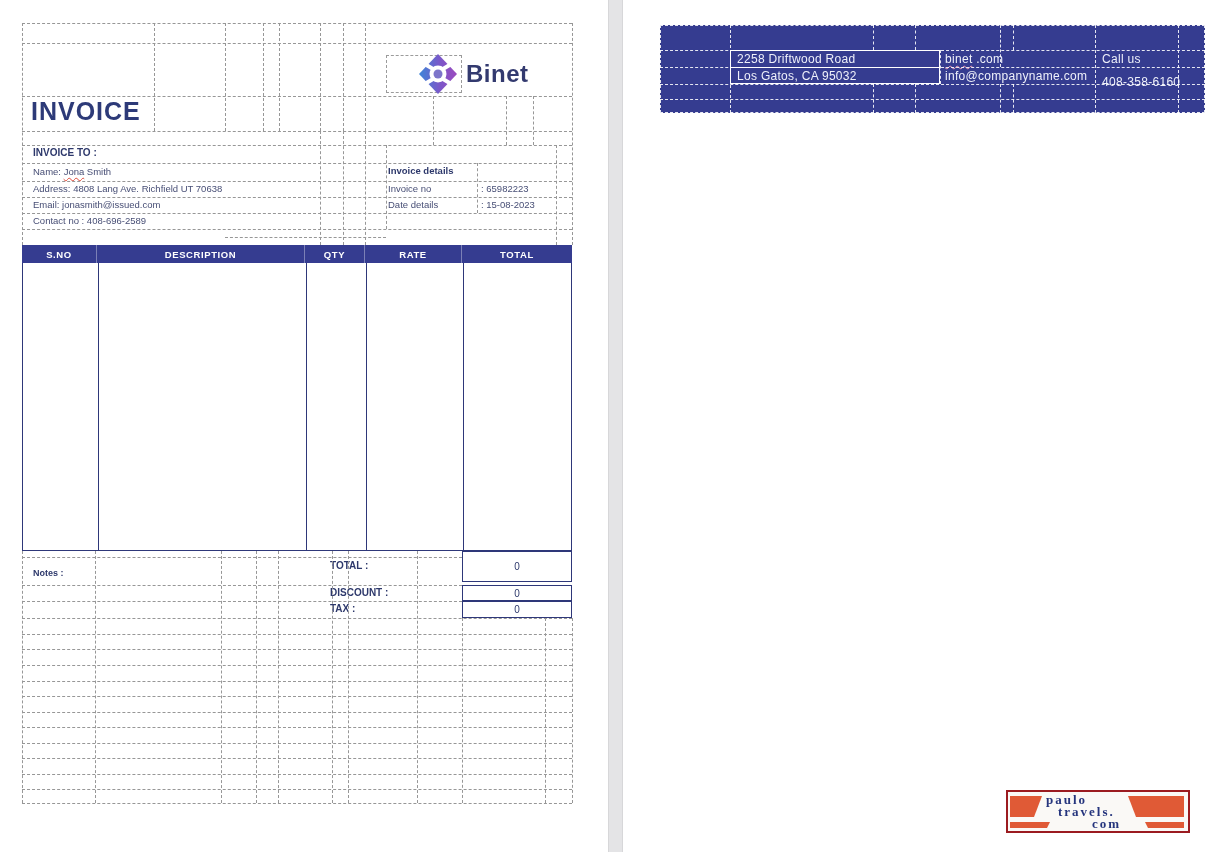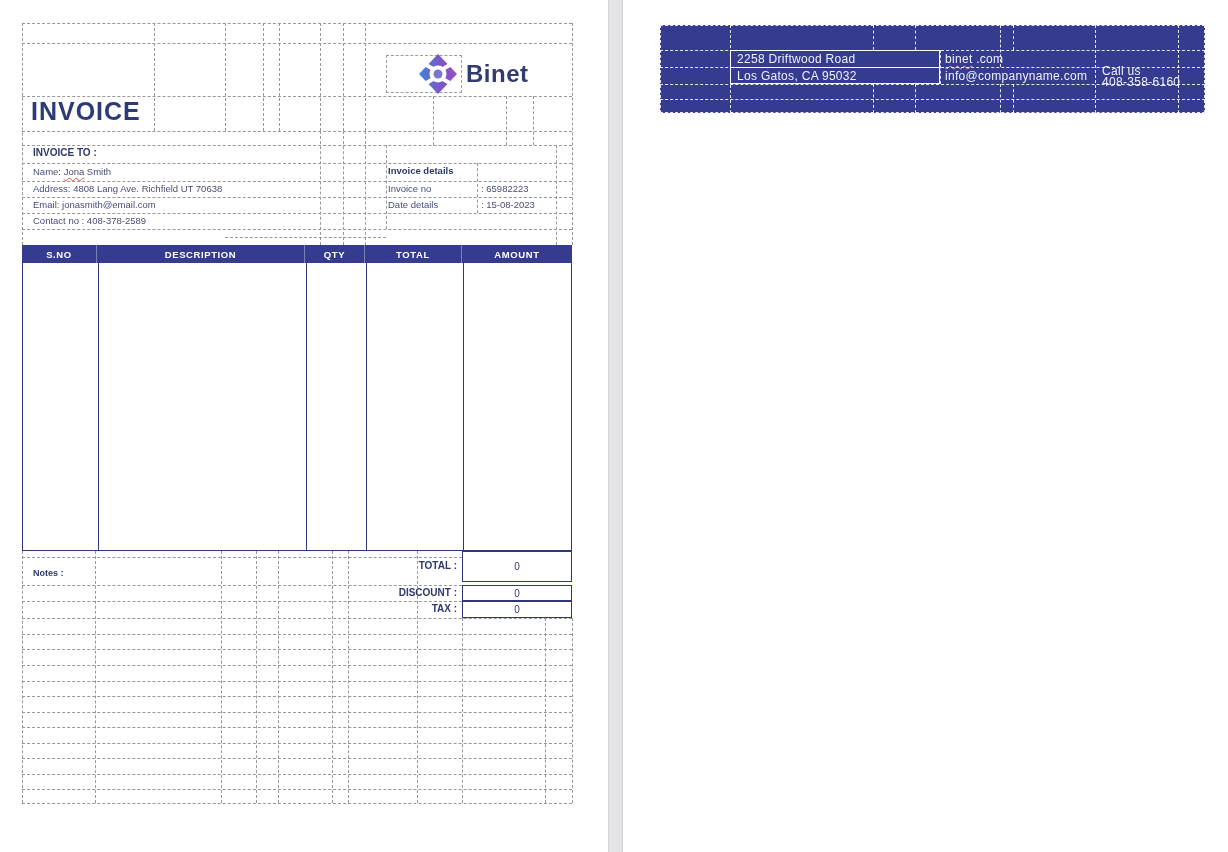--- a/index.html
+++ b/index.html
@@ -16,21 +16,21 @@
   .cell{font-size:9.5px;color:#474e75;line-height:13px;white-space:nowrap;}
   .wavy-red{text-decoration:underline wavy #e04b3a;text-decoration-thickness:1px;text-underline-offset:2px;}
   .wavy-pink{text-decoration:underline wavy #ee9eb8;text-decoration-thickness:1px;text-underline-offset:2px;}
   .logo-box{left:386px;top:55px;width:76px;height:38px;border:1px dashed #9b9b9b;box-sizing:border-box;}
   .brand{left:466px;top:60px;font-size:24px;font-weight:bold;color:#333a6f;letter-spacing:.5px;}
   .thead{left:22px;top:245px;width:550px;height:18px;background:#353c90;display:flex;color:#fff;font-size:9.5px;letter-spacing:.6px;font-weight:600;}
   .thead>div{display:flex;align-items:center;justify-content:center;border-right:1px solid rgba(255,255,255,.35);box-sizing:border-box;}
   .tbody{left:22px;top:263px;width:550px;height:288px;border-left:1px solid #2e3779;border-right:1px solid #2e3779;border-bottom:1px solid #2e3779;box-sizing:border-box;}
   .tcol{position:absolute;top:0;bottom:0;width:0;border-left:1px solid #2e3779;}
   .valbox{border:1px solid #2e3779;box-sizing:border-box;display:flex;align-items:center;justify-content:center;font-size:10px;color:#2d386b;background:#fff;}
-  .tlabel{text-align:right;font-size:10px;font-weight:bold;color:#2d386b;white-space:nowrap;}
+  .tlabel{text-align:left;font-size:10px;font-weight:bold;color:#2d386b;white-space:nowrap;}
   .band{left:660px;top:25px;width:545px;height:88px;background:#353c90;border:1px dashed rgba(255,255,255,.88);box-sizing:border-box;}
   .band-txt{font-size:12px;color:#eef0fa;letter-spacing:.3px;white-space:nowrap;line-height:13px;}
   .addr-box{left:730px;top:50px;width:210px;height:34px;border:1px solid #ffffff;box-sizing:border-box;}
   .addr-box .mid{position:absolute;left:0;right:0;top:16px;border-top:1px solid #fff;}
   .tlogo{left:1006px;top:790px;width:184px;height:43px;border:2px solid #9b1b20;background:#faf9f6;box-sizing:border-box;}
   .tlogo-txt{position:absolute;font-family:"Liberation Serif",serif;font-weight:bold;font-size:13px;letter-spacing:2px;color:#25357d;line-height:13px;}
 </style>
 </head>
 <body>
 
@@ -56,35 +56,35 @@
   </svg>
 
   <div class="abs brand">Binet</div>
 
   <div class="abs title">INVOICE</div>
 
   <div class="abs h-bold" style="left:33px;top:147px;">INVOICE TO :</div>
 
   <div class="abs cell" style="left:33px;top:165px;"><span>Name: </span><span class="wavy-red">Jona</span><span> Smith</span></div>
   <div class="abs cell" style="left:33px;top:182px;">Address: 4808 Lang Ave. Richfield UT 70638</div>
-  <div class="abs cell" style="left:33px;top:198px;">Email: jonasmith@email.com</div>
-  <div class="abs cell" style="left:33px;top:214px;">Contact no : 408-378-2589</div>
+  <div class="abs cell" style="left:33px;top:198px;">Email: jonasmith@issued.com</div>
+  <div class="abs cell" style="left:33px;top:214px;">Contact no : 408-696-2589</div>
 
   <div class="abs h-bold" style="left:388px;top:165px;font-size:9.5px;">Invoice details</div>
   <div class="abs cell" style="left:388px;top:182px;">Invoice no</div>
   <div class="abs cell" style="left:481px;top:182px;">:  65982223</div>
   <div class="abs cell" style="left:388px;top:198px;">Date details</div>
   <div class="abs cell" style="left:481px;top:198px;">:  15-08-2023</div>
 
   <div class="abs thead">
     <div style="width:75px;">S.NO</div>
     <div style="width:208px;">DESCRIPTION</div>
     <div style="width:60px;">QTY</div>
-    <div style="width:97px;">TOTAL</div>
-    <div style="width:110px;border-right:none;">AMOUNT</div>
+    <div style="width:97px;">RATE</div>
+    <div style="width:110px;border-right:none;">TOTAL</div>
   </div>
   <div class="abs tbody">
     <div class="tcol" style="left:75px;"></div>
     <div class="tcol" style="left:283px;"></div>
     <div class="tcol" style="left:343px;"></div>
     <div class="tcol" style="left:440px;"></div>
   </div>
 
   <div class="abs tlabel" style="left:330px;top:560px;width:127px;">TOTAL :</div>
   <div class="abs valbox" style="left:462px;top:551px;width:110px;height:31px;">0</div>
@@ -96,23 +96,34 @@
   <div class="abs h-bold" style="left:33px;top:568px;font-size:9px;">Notes :</div>
 
   <div class="abs band"></div>
   <div class="abs addr-box">
     <div class="mid"></div>
   </div>
   <div class="abs band-txt" style="left:737px;top:53px;">2258 Driftwood Road</div>
   <div class="abs band-txt" style="left:737px;top:70px;">Los Gatos, CA 95032</div>
   <div class="abs band-txt" style="left:945px;top:53px;"><span class="wavy-pink">binet</span><span> .com</span></div>
   <div class="abs band-txt" style="left:945px;top:70px;">info@companyname.com</div>
-  <div class="abs band-txt" style="left:1102px;top:65px;">Call us</div>
+  <div class="abs band-txt" style="left:1102px;top:53px;">Call us</div>
   <div class="abs band-txt" style="left:1102px;top:76px;">408-358-6160</div>
 
+  <div class="abs tlogo">
+    <svg width="180" height="39" viewBox="0 0 180 39" style="position:absolute;left:0;top:0;">
+      <polygon points="2,4 34,4 26,25 2,25" fill="#e05a36"></polygon>
+      <polygon points="2,30 42,30 39,36 2,36" fill="#e05a36"></polygon>
+      <polygon points="120,4 176,4 176,25 128,25" fill="#e05a36"></polygon>
+      <polygon points="137,30 176,30 176,36 140,36" fill="#e05a36"></polygon>
+    </svg>
+    <div class="tlogo-txt" style="left:38px;top:1px;">paulo</div>
+    <div class="tlogo-txt" style="left:50px;top:13px;">travels.</div>
+    <div class="tlogo-txt" style="left:84px;top:25px;">com</div>
+  </div>
 
 <div class="ln g" style="left: 22px; top: 23px; width: 550px; height: 0px;"></div>
     <div class="ln g" style="left: 22px; top: 43px; width: 550px; height: 0px;"></div>
     <div class="ln g" style="left: 22px; top: 96px; width: 550px; height: 0px;"></div>
     <div class="ln g" style="left: 22px; top: 131px; width: 550px; height: 0px;"></div>
     <div class="ln g" style="left: 22px; top: 145px; width: 550px; height: 0px;"></div>
     <div class="ln g" style="left: 22px; top: 163px; width: 550px; height: 0px;"></div>
     <div class="ln g" style="left: 22px; top: 181px; width: 550px; height: 0px;"></div>
     <div class="ln g" style="left: 22px; top: 197px; width: 550px; height: 0px;"></div>
     <div class="ln g" style="left: 22px; top: 213px; width: 550px; height: 0px;"></div>

